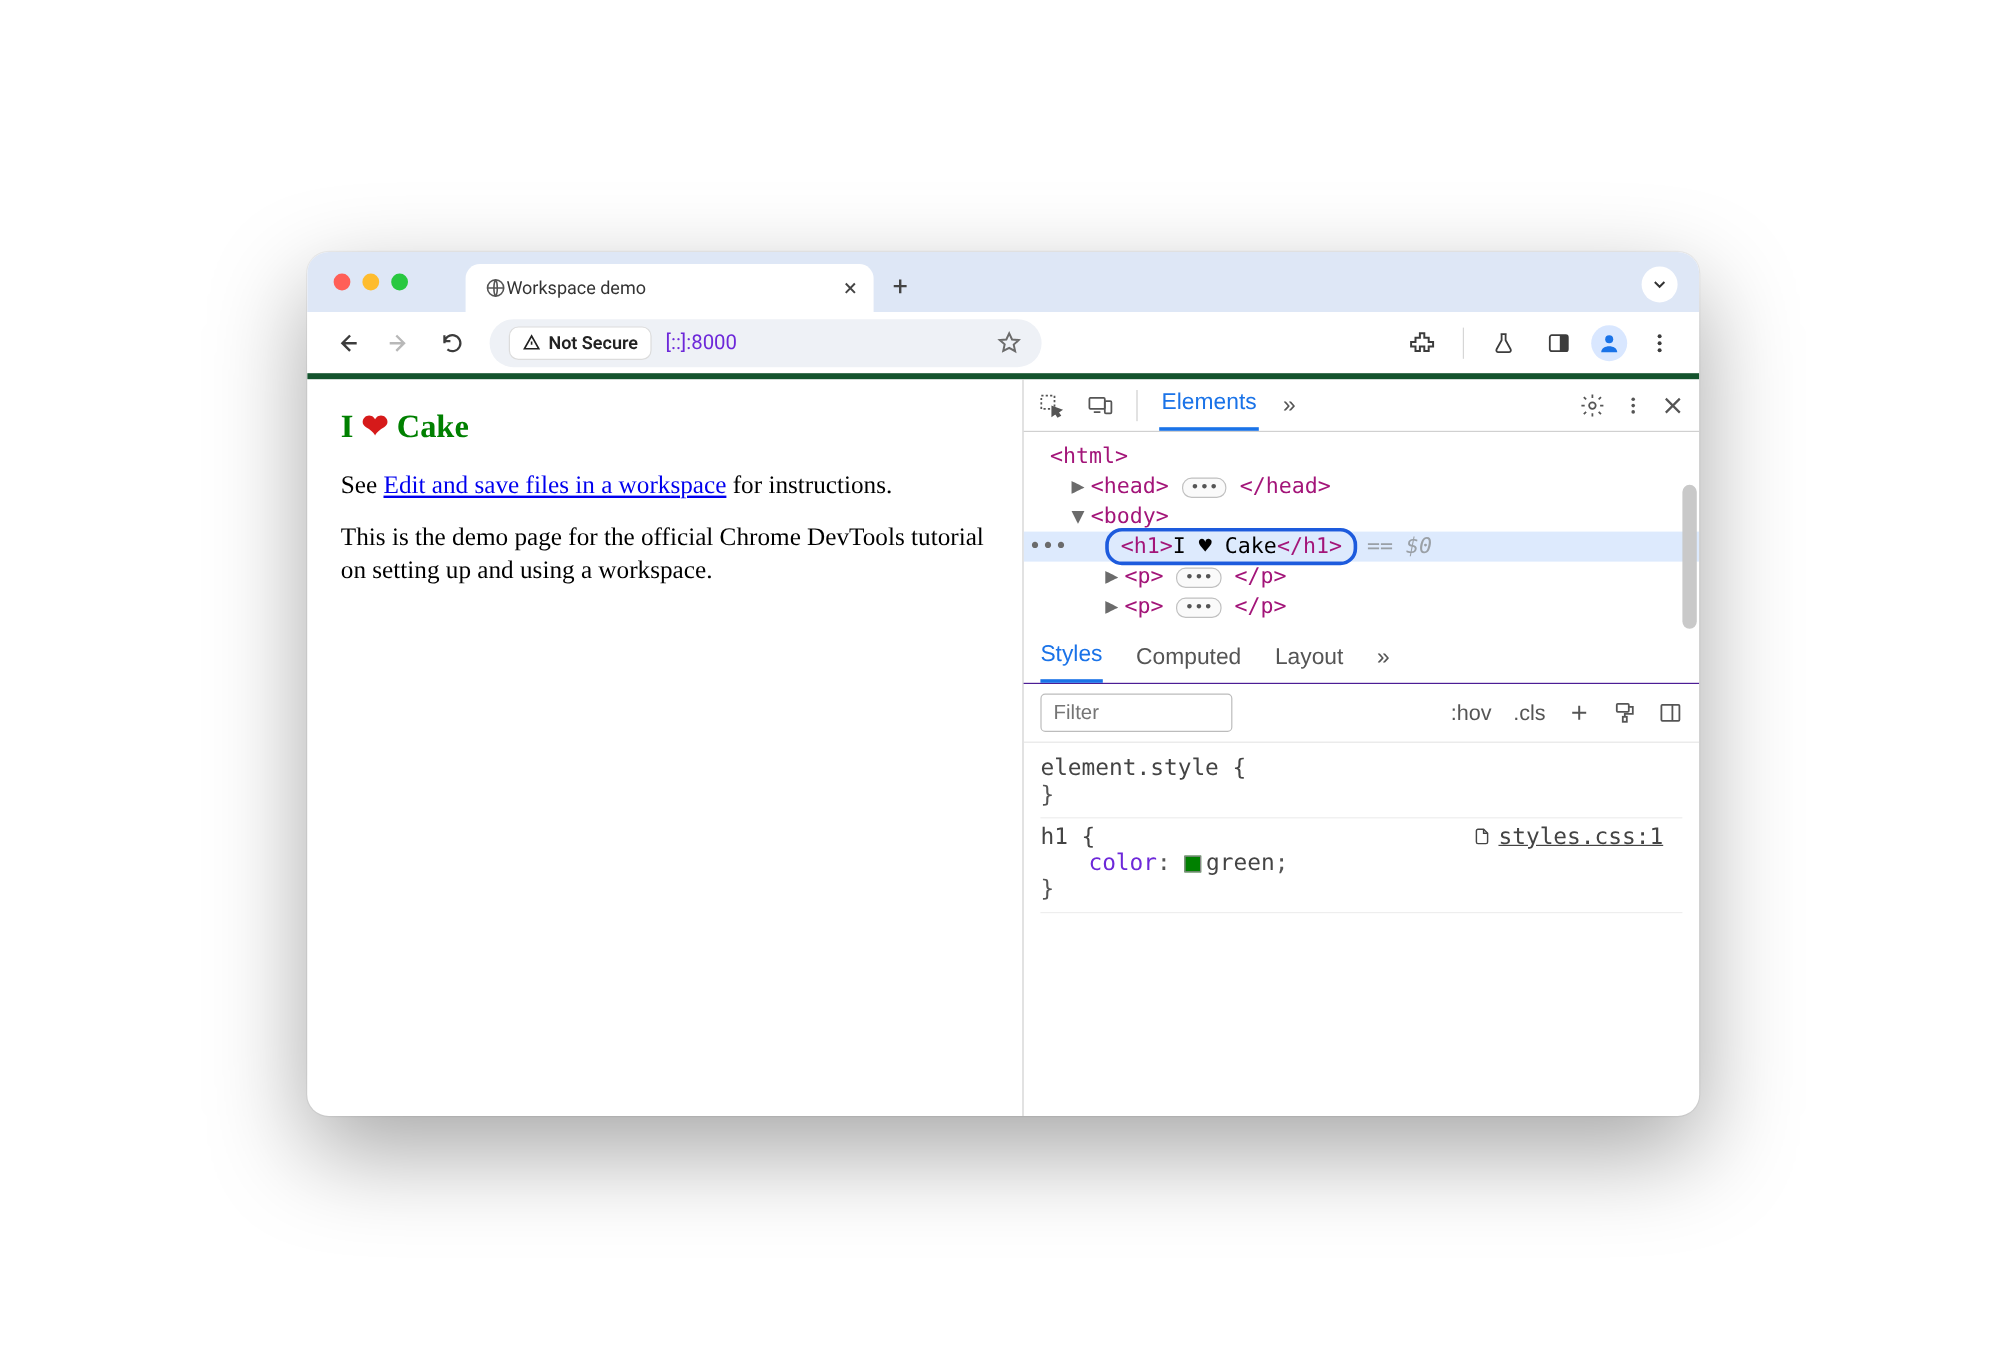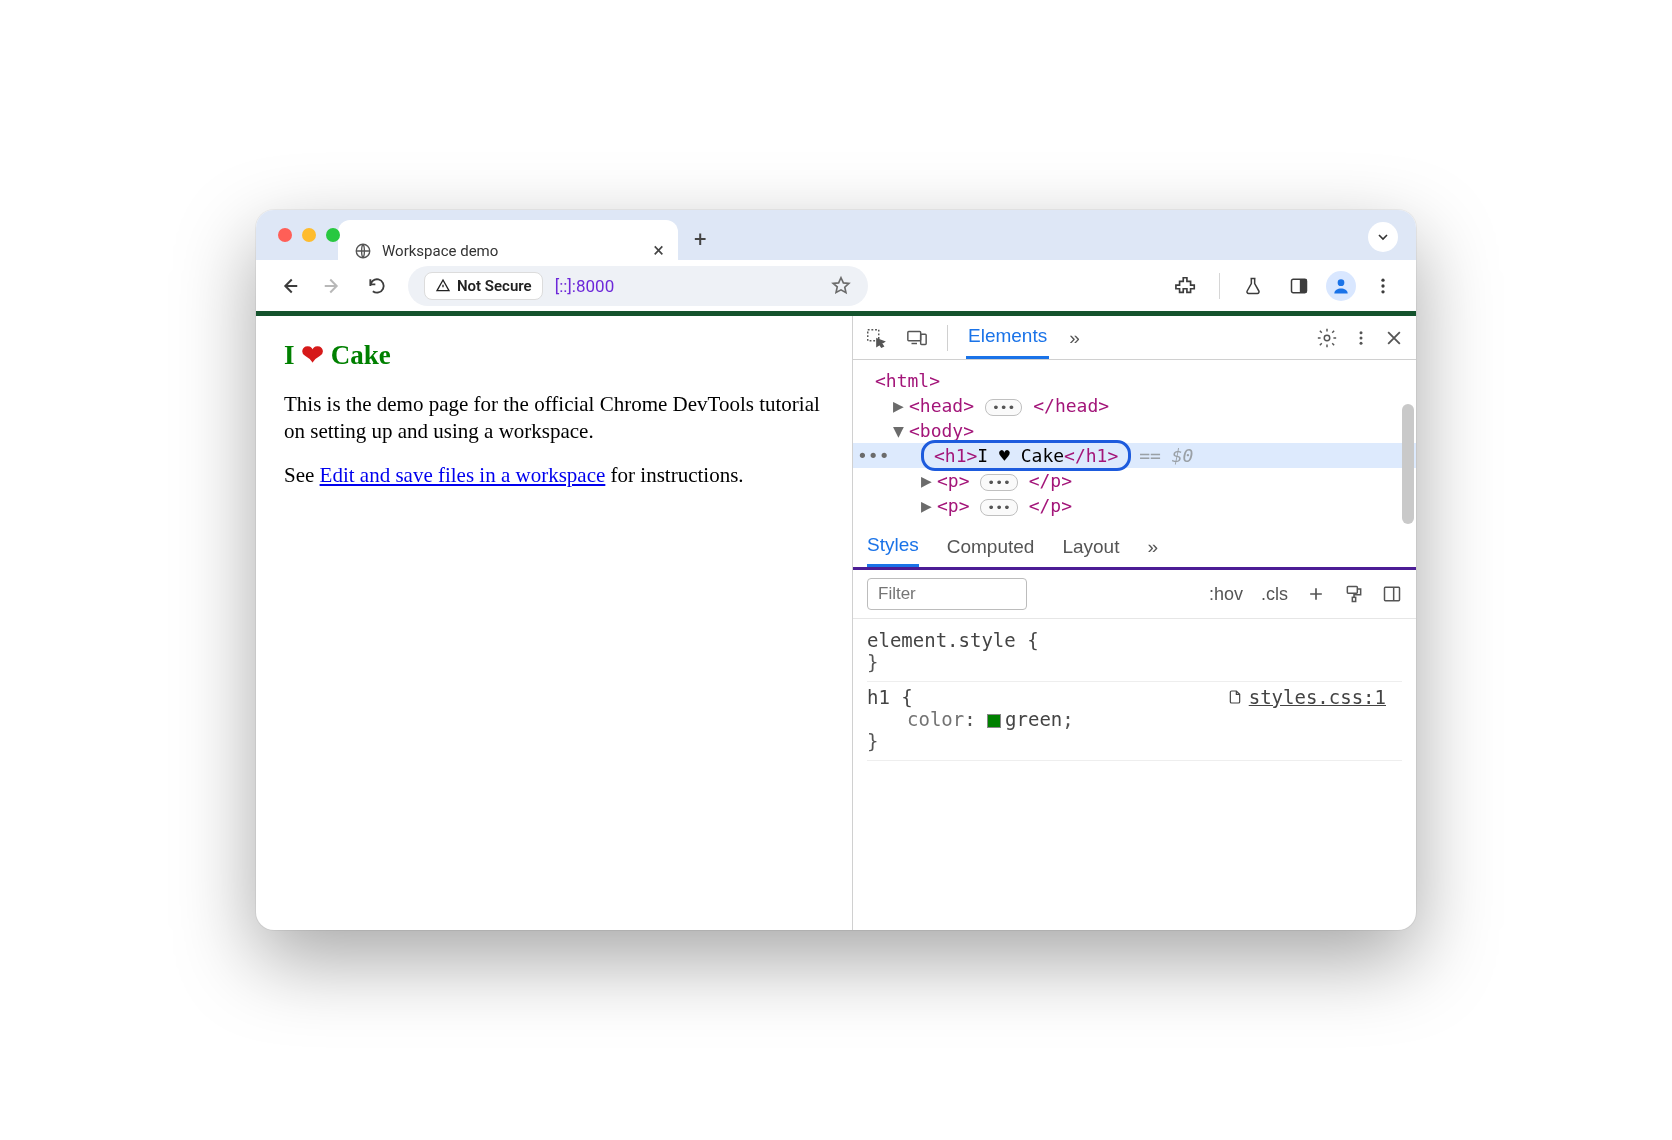--- a/index.html
+++ b/index.html
@@ -26,25 +26,25 @@
   padding: 0 12px;
   position: relative;
 }
 .traffic-lights { position: absolute; left: 22px; top: 18px; display: flex; gap: 10px; }
 .tl { width: 14px; height: 14px; border-radius: 50%; }
 .tl.red { background: #ff5f57; }
 .tl.yellow { background: #febc2e; }
 .tl.green { background: #28c840; }
 
 .tab {
-  margin-left: 70px;
+  margin-left: 120px;
   height: 40px; background: #fff;
   border-radius: 12px 12px 0 0;
-  display: flex; align-items: flex-end;
-  padding: 0 14px 0 16px; gap: 10px;
+  display: flex; align-items: center;
+  padding: 0 14px 0 16px; 
   min-width: 340px;
   font-size: 15px; color: #333;
 }
 .tab .favicon { width: 18px; height: 18px; color: #555; }
 .tab .close { margin-left: auto; font-size: 20px; color: #444; line-height: 1; }
 .newtab { margin-left: 16px; font-size: 22px; color: #444; padding-bottom: 8px; }
 .chevron-circle {
   position: absolute; right: 18px; top: 12px;
   width: 30px; height: 30px; border-radius: 50%;
   background: #fff; display: flex; align-items: center; justify-content: center;
@@ -135,21 +135,21 @@
 
 .crumbs {
   border-top: 1px solid #d0d0d0;
   display: flex; font-size: 20px;
 }
 .crumb { padding: 8px 16px; color: #a31579; }
 .crumb.active { background: #eef1f6; }
 
 .styles-tabs {
   height: 44px; display:flex; align-items:center; gap: 28px;
-  padding: 0 14px; border-bottom: 3px solid #4c1d95;
+  padding: 0 14px; border-bottom: 1px solid #4c1d95;
   font-size: 19px; color: #555;
 }
 .styles-tabs .st-tab { height:100%; display:flex; align-items:center; }
 .styles-tabs .st-tab.active { color:#1a73e8; border-bottom: 3px solid #1a73e8; }
 
 .styles-bar {
   display:flex; gap: 14px;
   padding: 8px 14px; border-bottom: 1px solid #e6e6e6;
   font-family: Liberation Sans, sans-serif; font-size: 18px; color:#555;
 }
@@ -159,21 +159,21 @@
 }
 .styles-bar .sp { margin-left: auto; display:flex; gap: 18px; align-items:center; }
 
 .styles-rules {
   padding: 6px 14px;
   font-family: Menlo, Consolas, monospace; font-size: 19px;
   color: #555; flex: 1; overflow:auto;
 }
 .rule { border-bottom: 1px solid #eee; padding: 4px 0 8px 0; position: relative; }
 .rule .sel { color: #444; }
-.rule .prop { color: #737373; }
+.rule .prop { color: #6d28d9; }
 .rule .val { color: #444; }
 .rule .linkref { position:absolute; right: 16px; top: 4px; color:#444; text-decoration: underline; display:flex; align-items:center; gap:6px; }
 .swatch { display:inline-block; width: 14px; height: 14px; background: green; vertical-align: middle; margin-right: 4px; border:1px solid #888;}
 
 .gutter {
   position: absolute; right: 0; top: 44px; bottom: 0; width: 16px;
 }
 .gutter .thumb { position:absolute; right:2px; top: 0; width: 12px; height: 120px; background: #c9c9c9; border-radius: 6px; }
 
 svg { display:block; }
@@ -271,24 +271,24 @@
       </div>
     </div>
   </div>
 
   <div class="content-area">
 
     <div class="page">
       <h1>
         <span>I </span><span class="heart">❤</span><span> Cake</span>
       </h1>
-      <p>This is the demo page for the official Chrome DevTools tutorial on setting up and using a workspace.</p>
       <p>
         <span>See </span><a href="#">Edit and save files in a workspace</a><span> for instructions.</span>
       </p>
+      <p>This is the demo page for the official Chrome DevTools tutorial on setting up and using a workspace.</p>
     </div>
 
     <div class="devtools">
 
       <div class="dt-tabs">
         <span class="dt-icon">
           <svg viewBox="0 0 24 24" width="22" height="22" fill="none" stroke="currentColor" stroke-width="1.6" stroke-dasharray="2 2">
               <rect x="3" y="3" width="12" height="12"></rect>
               <path stroke-dasharray="0" d="M13 13l8 3-3 2 2 3-2 1-2-3-3 2z" fill="currentColor"></path>
             </svg>

